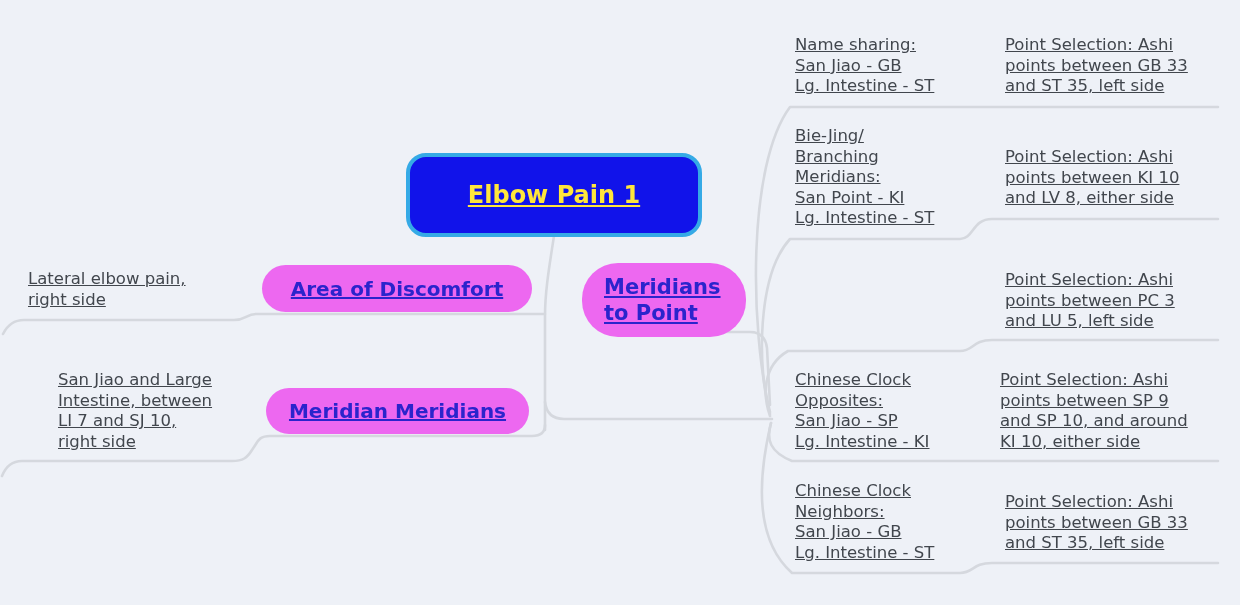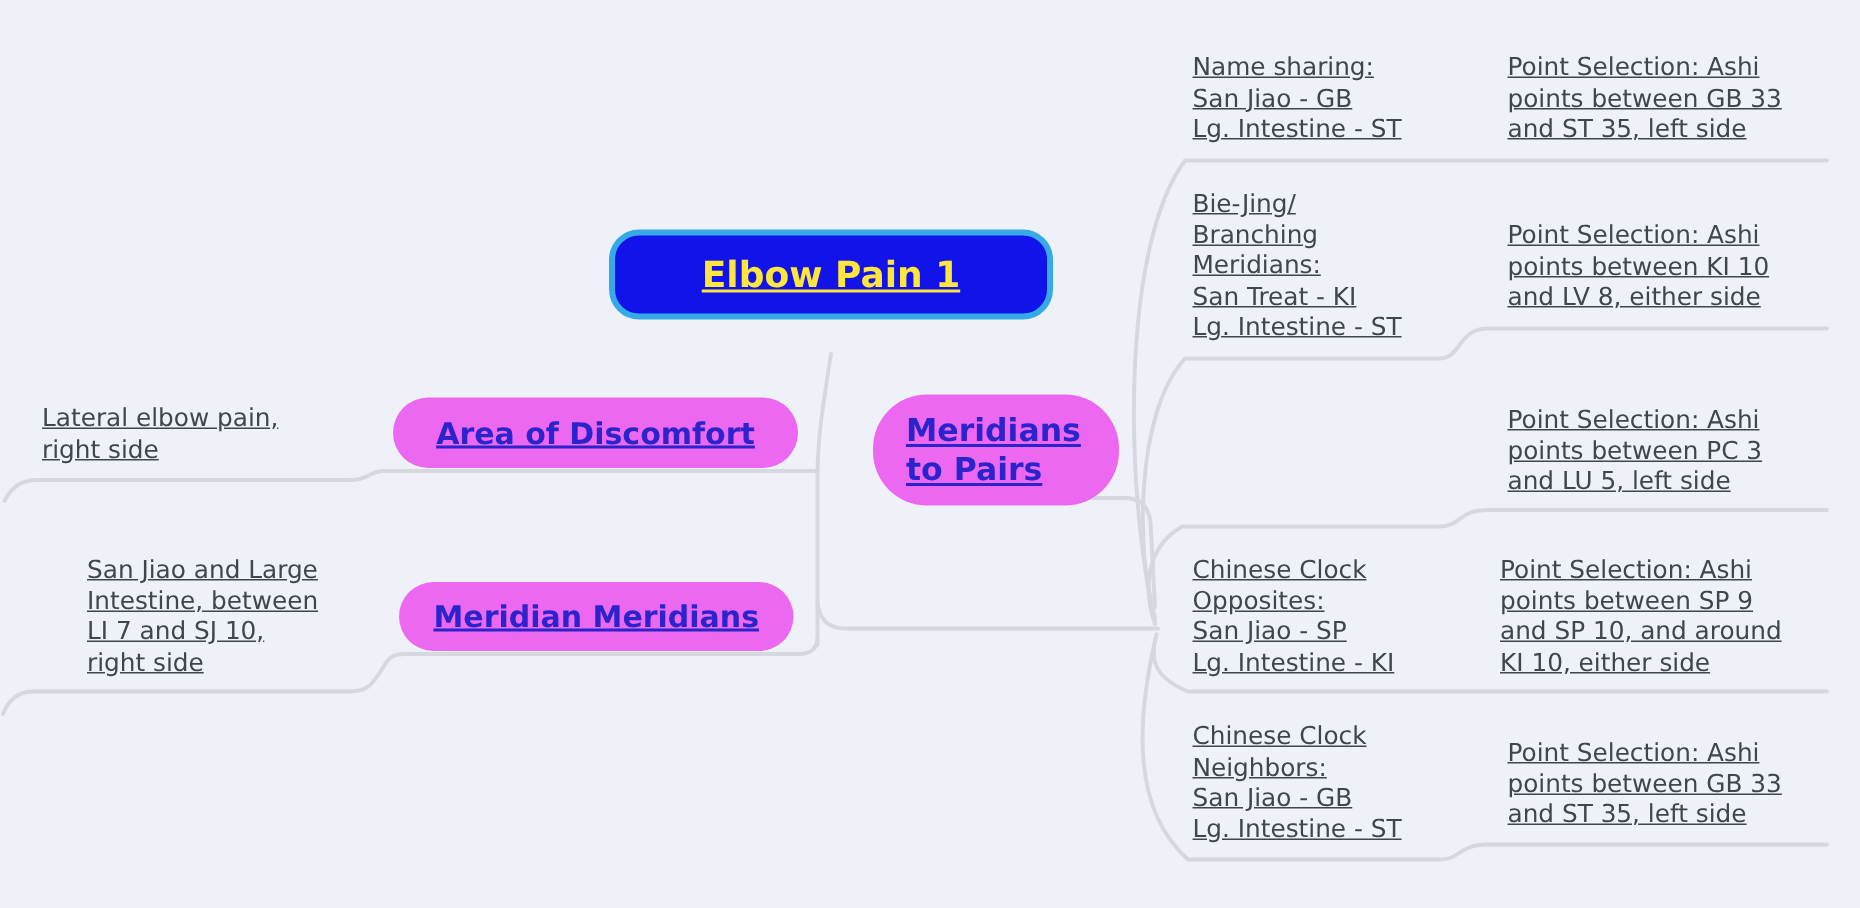--- a/index.html
+++ b/index.html
@@ -62,54 +62,54 @@
 
     <path d="M688 332 L750 332 Q765 332 767 348 L770 405"></path>
 
     <path d="M770 412 C750 330 747 165 790 107 L1218 107"></path>
     <path d="M770 414 C757 368 757 275 790 239 L960 239 C974 239 972 219 992 219 L1218 219"></path>
     <path d="M770 416 C763 396 762 366 788 351 L960 351 C974 351 972 340 992 340 L1218 340"></path>
     <path d="M771 423 C766 440 770 452 792 461 L1218 461"></path>
     <path d="M771 423 C757 482 755 540 792 573 L960 573 C974 573 972 563 992 563 L1218 563"></path>
   </svg>
 
-  <div class="node root" style="left:406px;top:153px;width:296px;height:60px;">
+  <div class="node root" style="left:406px;top:153px;width:296px;height:84px;">
     <span>Elbow Pain 1</span>
   </div>
 
   <div class="node pill" style="left:262px;top:265px;width:270px;height:47px;">
     <span>Area of Discomfort</span>
   </div>
   <div class="node leaf pre" style="left:28px;top:269px;">Lateral elbow pain,
 right side</div>
 
   <div class="node pill" style="left:266px;top:388px;width:263px;height:46px;">
     <span>Meridian Meridians</span>
   </div>
   <div class="node leaf pre" style="left:58px;top:370px;">San Jiao and Large
 Intestine, between
 LI 7 and SJ 10,
 right side</div>
 
   <div class="node pill multiline" style="left:582px;top:263px;width:164px;height:74px;">
     <span class="pre">Meridians
-to Pairs</span>
+to Point</span>
   </div>
 
   <div class="node leaf pre" style="left:795px;top:35px;">Name sharing:
 San Jiao - GB
 Lg. Intestine - ST</div>
   <div class="node leaf pre" style="left:1005px;top:35px;">Point Selection: Ashi
 points between GB 33
 and ST 35, left side</div>
 
   <div class="node leaf pre" style="left:795px;top:126px;">Bie-Jing/
 Branching
 Meridians:
-San Treat - KI
+San Point - KI
 Lg. Intestine - ST</div>
   <div class="node leaf pre" style="left:1005px;top:147px;">Point Selection: Ashi
 points between KI 10
 and LV 8, either side</div>
 
   <div class="node leaf pre" style="left:1005px;top:270px;">Point Selection: Ashi
 points between PC 3
 and LU 5, left side</div>
 
   <div class="node leaf pre" style="left:795px;top:370px;">Chinese Clock

